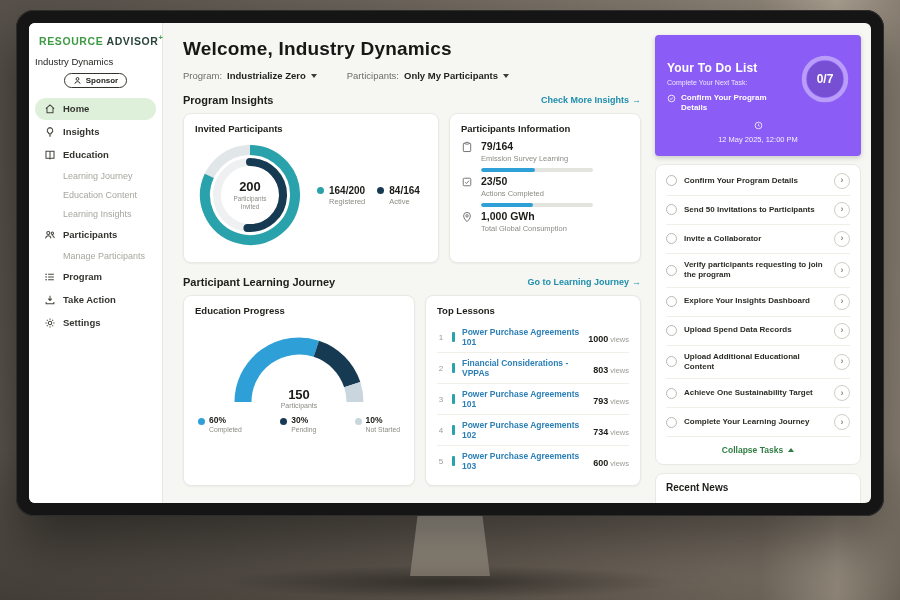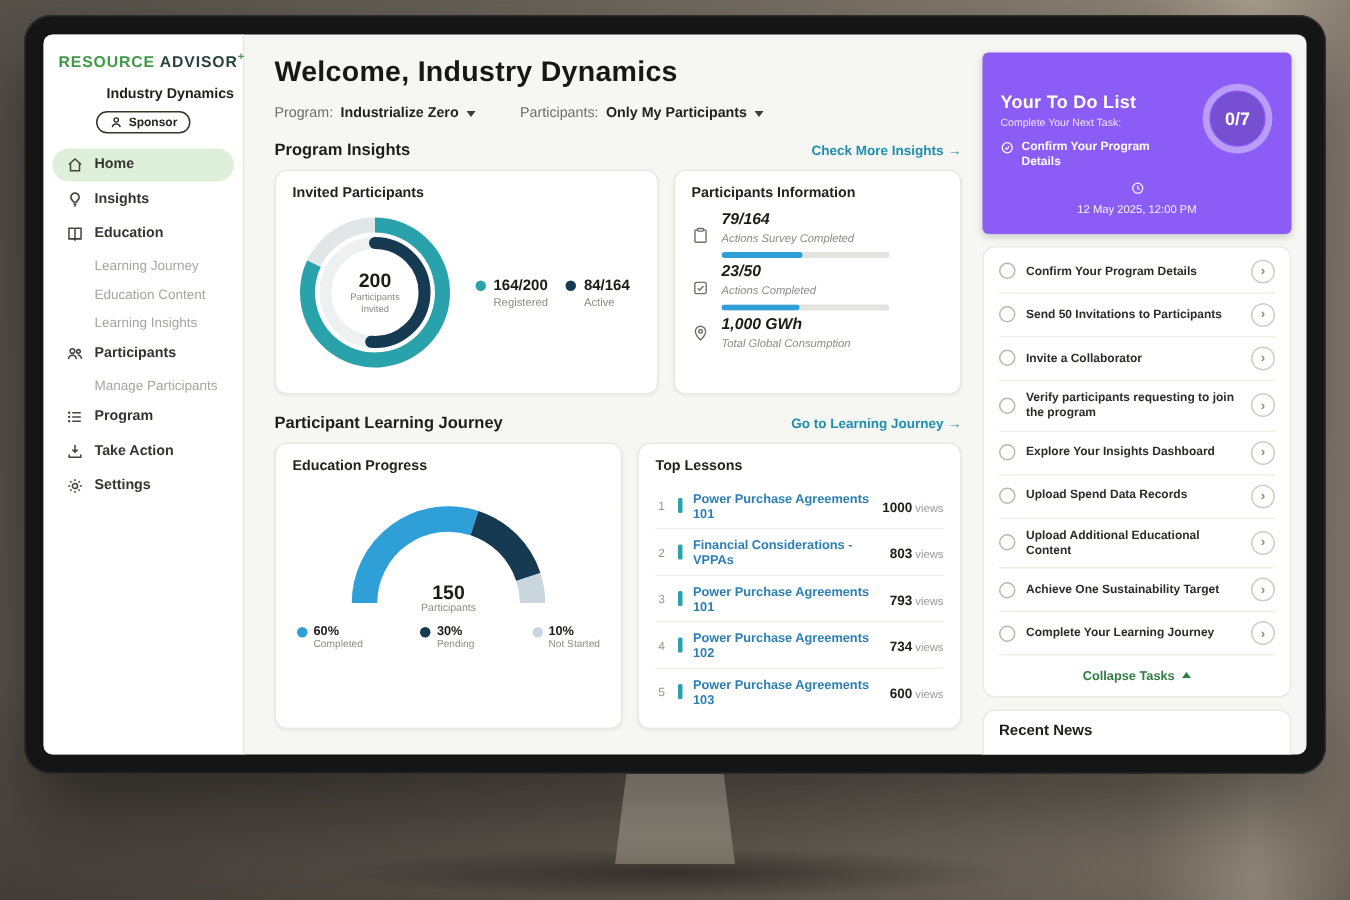--- a/index.html
+++ b/index.html
@@ -25,21 +25,21 @@
     background:radial-gradient(ellipse at center,rgba(0,0,0,.4),rgba(0,0,0,0) 70%);}
   
   .screen{width:100%;height:100%;background:#f6f6f3;border-radius:6px;overflow:hidden;display:flex;}
   
   .sidebar{width:134px;min-width:134px;background:#fff;border-right:1px solid #e7e7e1;
     padding:10px 6px;box-sizing:border-box;}
   .logo{font-size:10.5px;font-weight:bold;letter-spacing:.6px;padding-left:4px;white-space:nowrap;}
   .logo .g{color:#3f9a45;}
   .logo .d{color:#2a433d;}
   .logo .plus{color:#3f9a45;font-size:7.5px;vertical-align:super;}
-  .org{text-align:right;font-size:9.5px;font-weight:bold;color:#1f1f1c;margin-top:9px;}
+  .org{text-align:left;font-size:9.5px;font-weight:normal;color:#1f1f1c;margin-top:9px;}
   .badge{margin:6px auto 10px;display:flex;align-items:flex-end;gap:4px;justify-content:center;
     border:1px solid #34342f;border-radius:10px;padding:2px 8px;width:fit-content;
     font-size:8px;font-weight:bold;color:#23231f;cursor:pointer;}
   .badge svg{width:9px;height:9px;color:#23231f;}
   .nav{display:flex;flex-direction:column;gap:1px;margin-top:2px;}
   .nav-item{display:flex;align-items:center;gap:7px;padding:5px 9px;border-radius:14px;
     font-size:9.5px;font-weight:bold;color:#34342f;cursor:pointer;}
   .nav-item.active{background:#dff0da;}
   .nav-item svg{width:12px;height:12px;flex:0 0 auto;color:#45453f;}
   .nav-sub{padding:4px 9px 4px 28px;font-size:9px;color:#a6a6a0;font-weight:normal;cursor:pointer;}
@@ -70,21 +70,21 @@
   .legend-item{display:flex;align-items:flex-start;gap:5px;}
   .dot{width:7px;height:7px;border-radius:50%;margin-top:2px;flex:0 0 auto;}
   .dot-teal{background:#2aa2ab;}
   .dot-navy{background:#173a53;}
   .dot-blue{background:#2f9fd8;}
   .dot-pale{background:#c9d6dd;}
   .legend .v{font-size:10px;font-weight:bold;color:#1b1b17;line-height:1.1;}
   .legend .l{font-size:7.5px;color:#8c8c86;margin-top:1px;}
   
   .card-info{flex:1;min-height:150px;}
-  .stat{display:flex;gap:8px;margin-top:3px;align-items:center;font-style:italic;}
+  .stat{display:flex;gap:8px;margin-top:3px;align-items:flex-start;}
   .stat svg{width:12px;height:12px;color:#70706a;margin-top:1px;flex:0 0 auto;}
   .stat .v{font-size:10.5px;font-weight:bold;color:#1b1b17;}
   .stat .l{font-size:7.5px;color:#8c8c86;margin-top:2px;}
   .stat-bar{width:112px;height:4px;background:#e4e4de;border-radius:2px;margin-top:5px;overflow:hidden;}
   .stat-bar-fill{height:100%;background:#2f9fd8;border-radius:2px;width:0;}
   
   .card-education{width:232px;min-height:146px;}
   .gauge-wrap{position:relative;width:150px;height:85px;margin:2px auto 0;}
   .gauge-center{position:absolute;left:0;right:0;bottom:-2px;text-align:center;}
   .gauge-center .v{font-size:13px;font-weight:bold;color:#1b1b17;}
@@ -271,21 +271,21 @@
 
           <div class="card card-info">
             <div class="card-title">Participants Information</div>
             <div class="stat">
               <svg viewBox="0 0 14 14" fill="none" stroke="currentColor" stroke-width="1.1">
                   <path d="M4.7 2.7H3.5a.8.8 0 0 0-.8.8v8a.8.8 0 0 0 .8.8h7a.8.8 0 0 0 .8-.8v-8a.8.8 0 0 0-.8-.8H9.3"></path>
                   <rect x="4.7" y="1.6" width="4.6" height="2" rx=".6"></rect>
                 </svg>
               <span>
                 <div class="v">79/164</div>
-                <div class="l">Actions Survey Completed</div>
+                <div class="l">Emission Survey Learning</div>
                 <div class="stat-bar">
                     <div class="stat-bar-fill" style="width: 48%;"></div>
                   </div>
               </span>
             </div>
             <div class="stat">
               <svg viewBox="0 0 14 14" fill="none" stroke="currentColor" stroke-width="1.1">
                   <rect x="2.6" y="2.6" width="8.8" height="8.8" rx="1.2"></rect>
                   <path d="M4.8 7.2l1.6 1.6 2.9-3.3"></path>
                 </svg>

